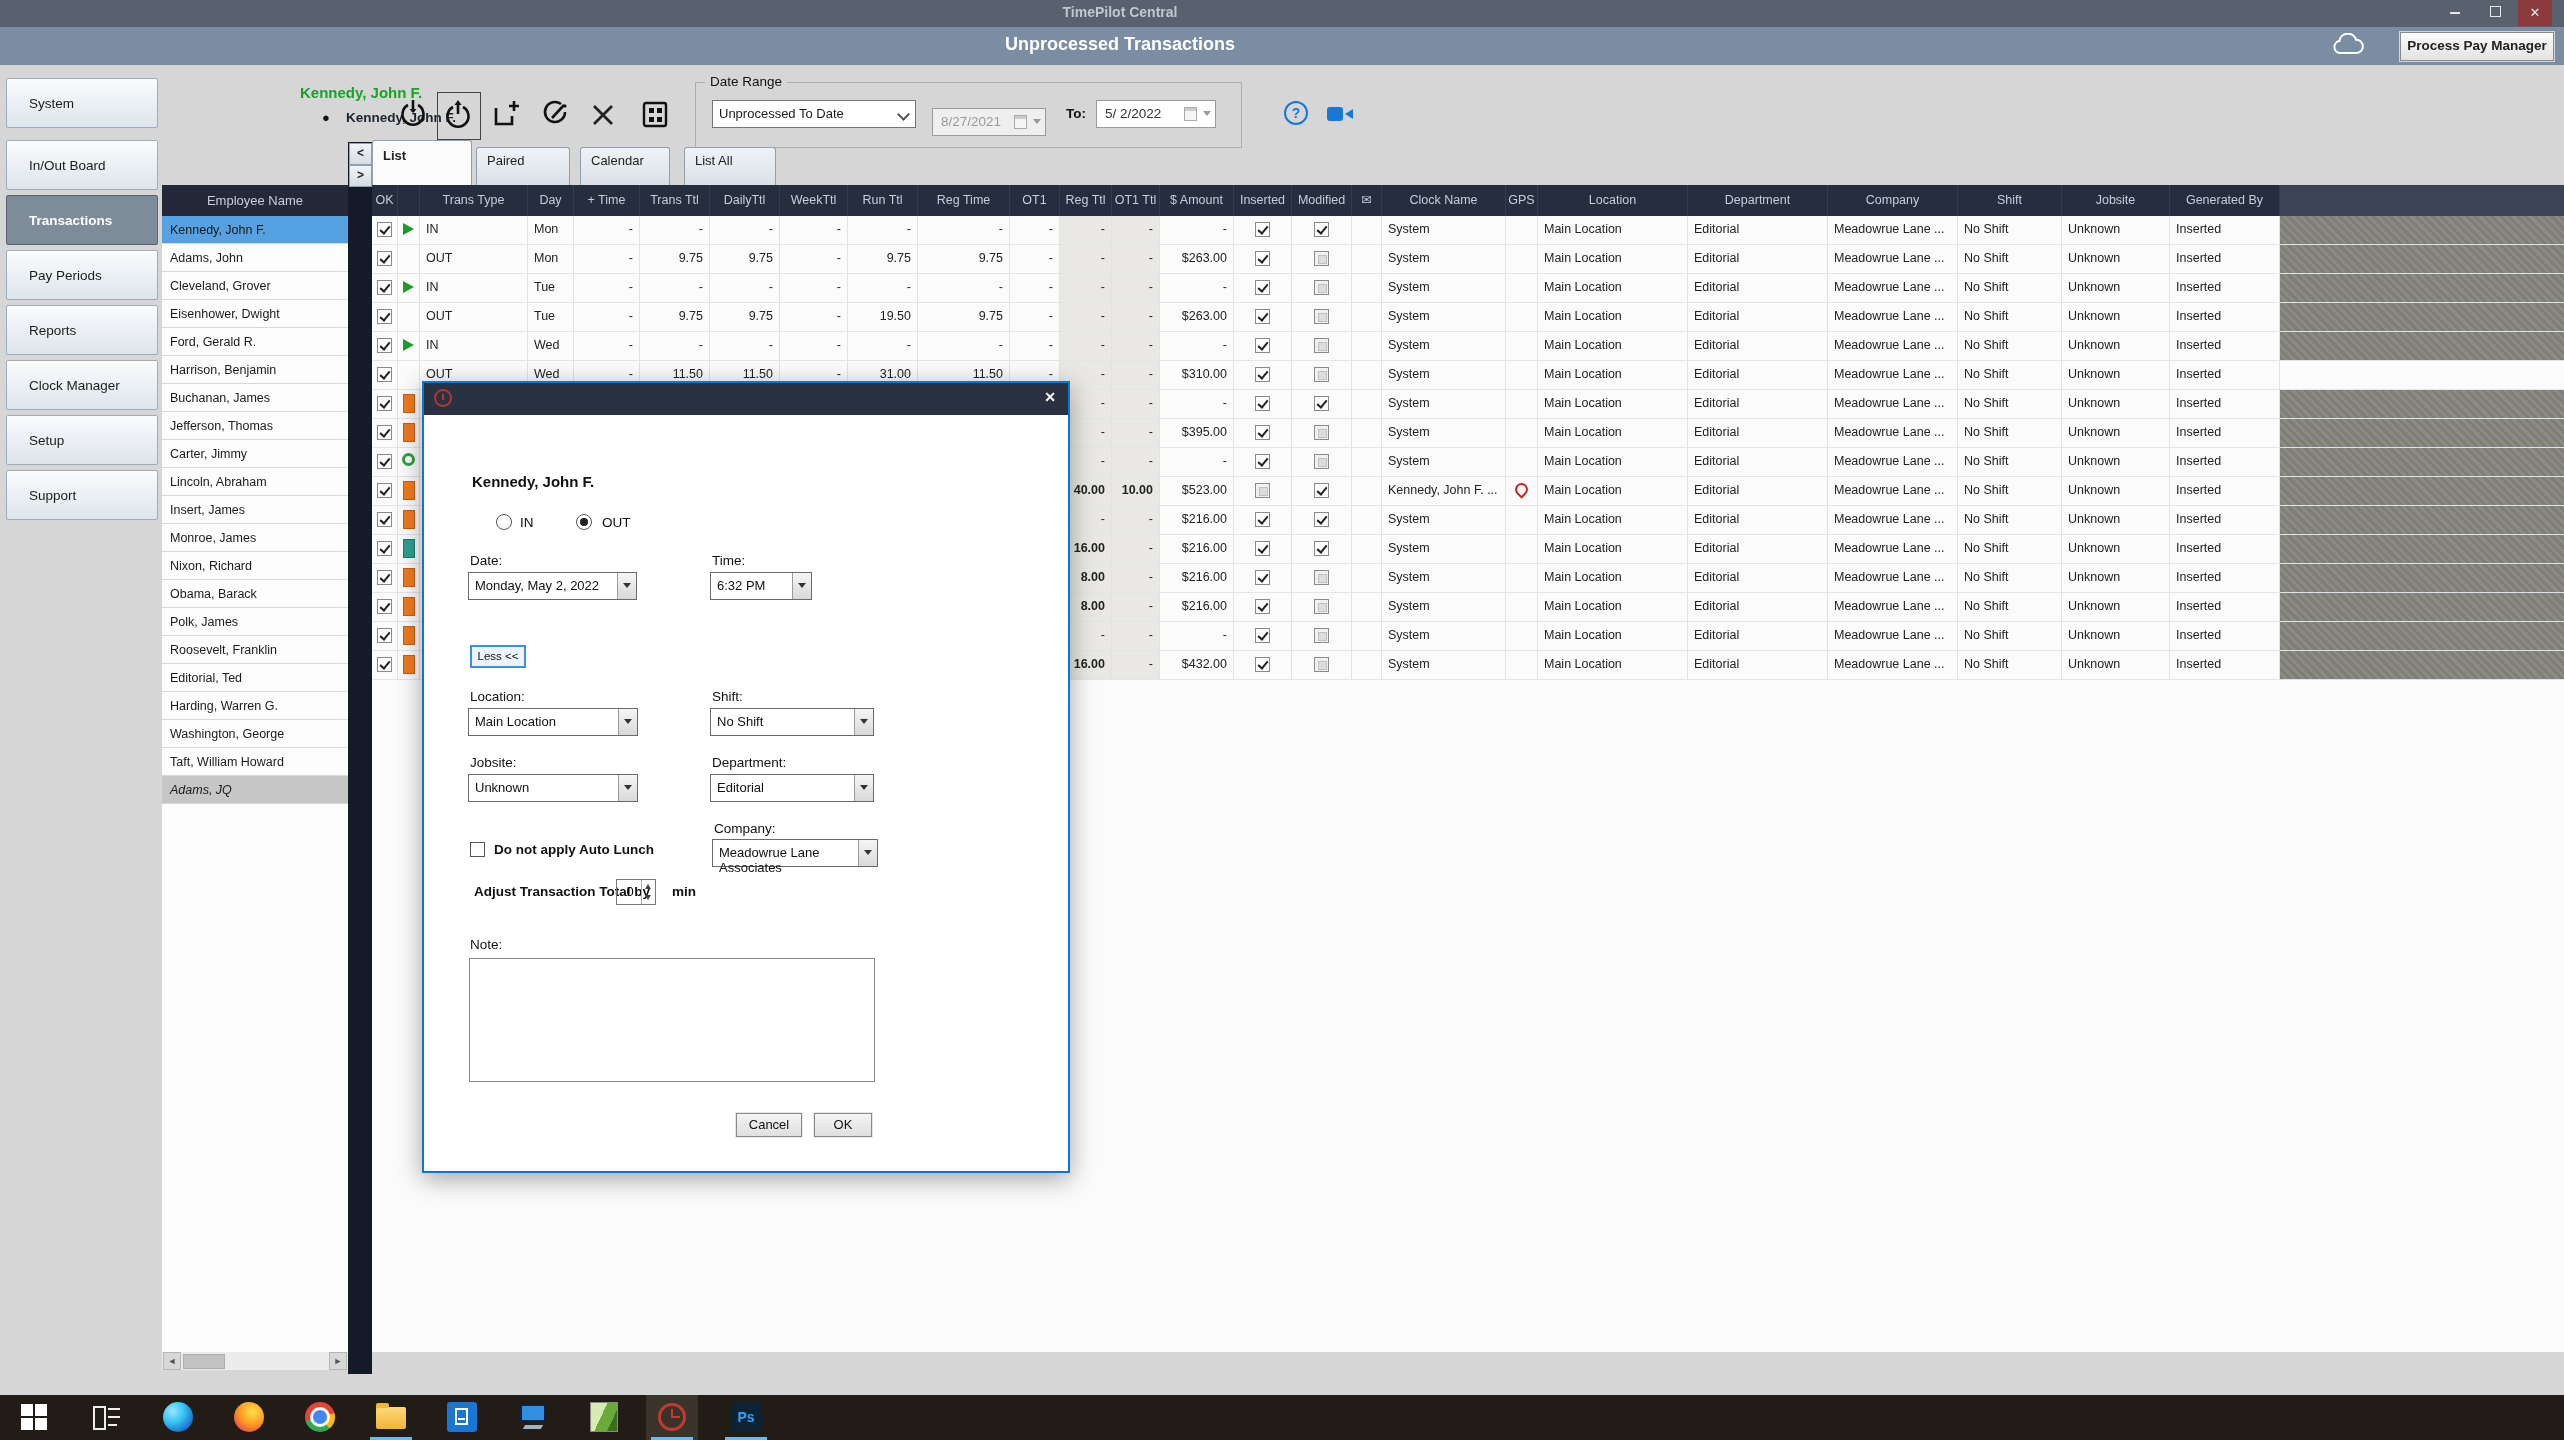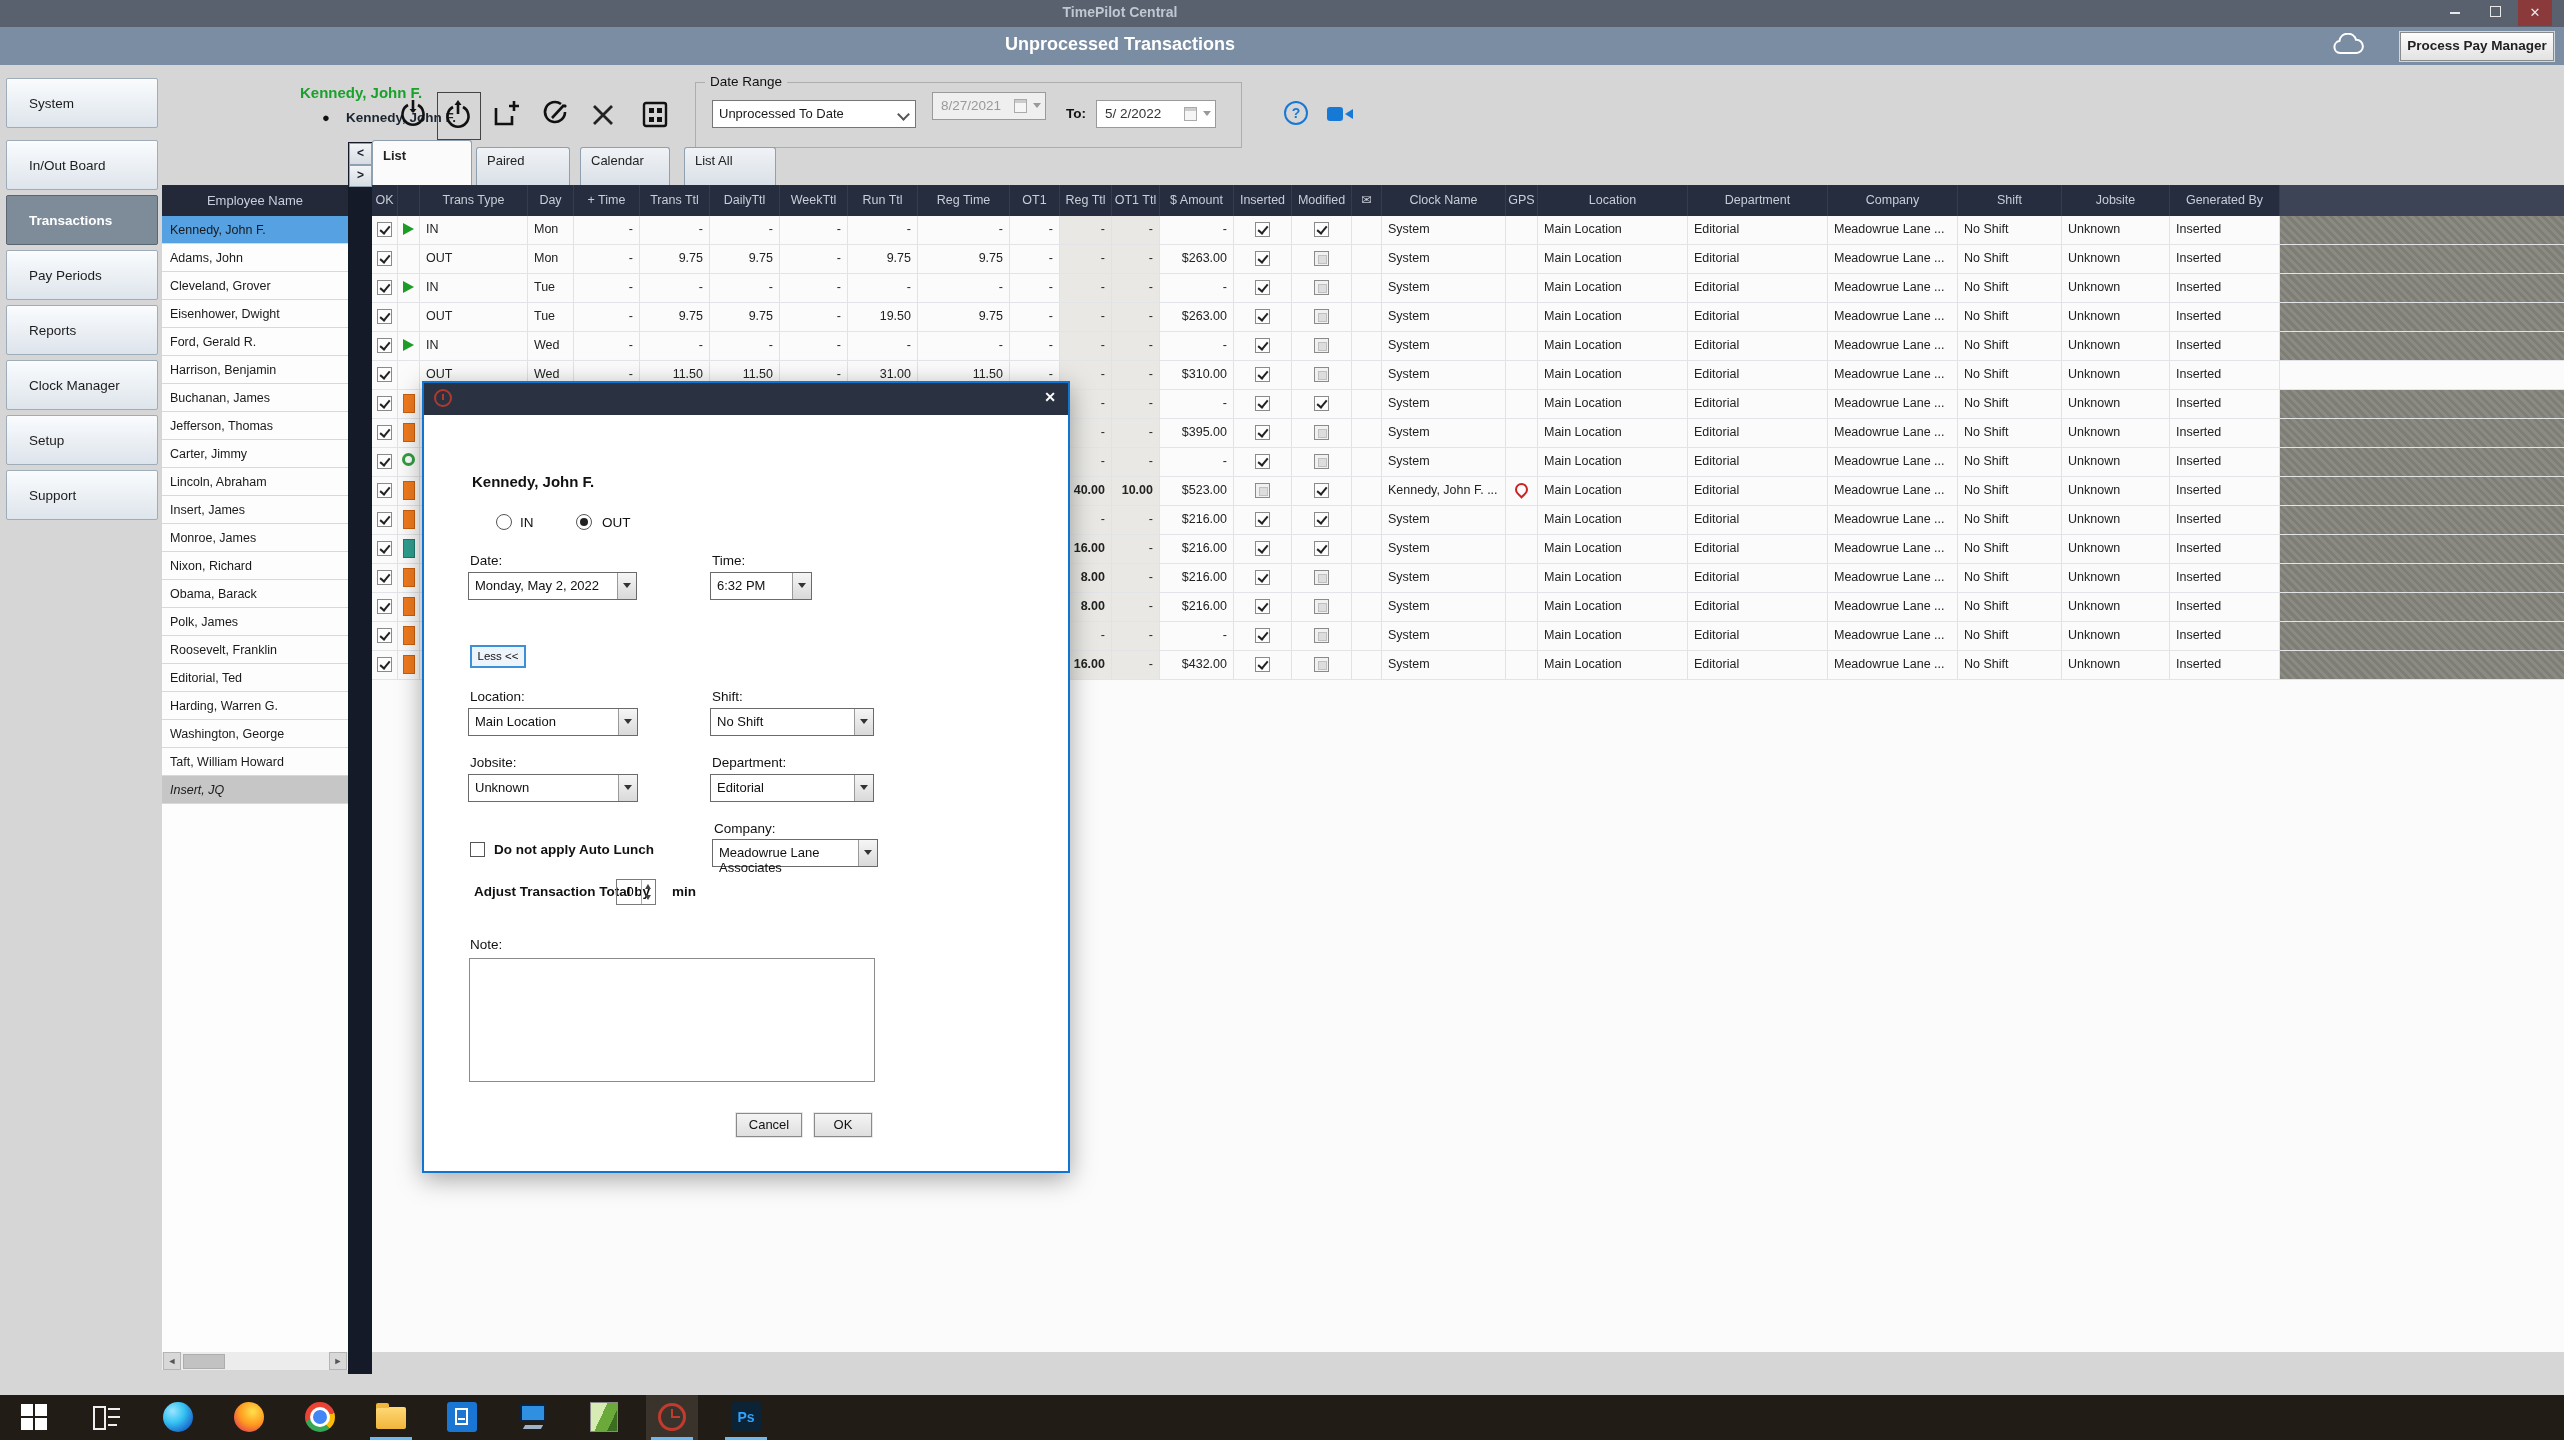--- a/index.html
+++ b/index.html
@@ -24,21 +24,21 @@
   .tool-box{position:absolute;left:437px;top:92px;width:42px;height:46px;border:1px solid #444;}
   #daterange{position:absolute;left:695px;top:82px;width:545px;height:64px;border:1px solid #adadad;}
   #daterange-label{position:absolute;left:705px;top:74px;background:#d6d6d6;padding:0 5px;font-size:13.5px;color:#111;}
   .combo{position:absolute;background:#fff;border:1px solid #767676;font-size:13px;color:#1a1a1a;}
   .combo .ctext{position:absolute;left:6px;top:5px;white-space:nowrap;overflow:hidden;}
   .chev{position:absolute;right:7px;top:9px;width:7px;height:7px;border-right:2px solid #555;border-bottom:2px solid #555;transform:rotate(45deg);}
   .ddbtn{position:absolute;right:0;top:0;width:18px;height:100%;background:linear-gradient(#f6f6f6,#d9d9d9);border-left:1px solid #9a9a9a;}
   .ddbtn::after{content:"";position:absolute;left:5px;top:10px;border-left:4px solid transparent;border-right:4px solid transparent;border-top:5px solid #333;}
   #dr-combo{left:712px;top:100px;width:202px;height:26px;}
   .datefield{position:absolute;height:26px;border:1px solid #9a9a9a;font-size:13.5px;}
-  #date-from{left:932px;top:92px;width:112px;background:#efefef;color:#999;}
+  #date-from{left:932px;top:108px;width:112px;background:#efefef;color:#999;}
   #date-to{left:1096px;top:100px;width:118px;background:#fff;color:#333;}
   .datefield .dtext{position:absolute;left:8px;top:5px;}
   .cal-ic{position:absolute;right:18px;top:6px;width:11px;height:12px;border:1px solid #aaa;background:linear-gradient(#ccc 3px,#f5f5f5 3px);}
   .datefield .dda{position:absolute;right:4px;top:10px;border-left:4px solid transparent;border-right:4px solid transparent;border-top:5px solid #999;}
   #to-label{position:absolute;left:1066px;top:106px;font-size:13.5px;font-weight:bold;color:#111;}
   #help-icon{position:absolute;left:1284px;top:101px;width:20px;height:20px;border:2px solid #1779d6;border-radius:50%;color:#1779d6;font-weight:bold;font-size:14px;text-align:center;line-height:20px;}
   #camera-icon{position:absolute;left:1326px;top:104px;}
   
   .tabscroll{position:absolute;left:349px;width:21px;height:20px;background:linear-gradient(#f2f4f7,#d6dce3);border:1px solid #8fa0b0;color:#223;font-weight:bold;font-size:12px;text-align:center;line-height:19px;}
   .tab{position:absolute;font-size:13px;color:#222;border:1px solid #8fa0b0;border-bottom:none;border-radius:3px 3px 0 0;background:linear-gradient(#f0f3f6,#d9e0e7);text-align:left;padding-left:10px;box-sizing:border-box;}
@@ -238,21 +238,21 @@
       <div class="emp-item">Insert, James</div>
       <div class="emp-item">Monroe, James</div>
       <div class="emp-item">Nixon, Richard</div>
       <div class="emp-item">Obama, Barack</div>
       <div class="emp-item">Polk, James</div>
       <div class="emp-item">Roosevelt, Franklin</div>
       <div class="emp-item">Editorial, Ted</div>
       <div class="emp-item">Harding, Warren G.</div>
       <div class="emp-item">Washington, George</div>
       <div class="emp-item">Taft, William Howard</div>
-      <div class="emp-item ghost">Insert, JQ</div>
+      <div class="emp-item ghost">Adams, JQ</div>
     </div>
   <div id="emp-scroll"></div>
   <div class="scr-btn" style="left:163px" id="scr-left">◄</div>
   <div class="scr-btn" style="left:329px" id="scr-right">►</div>
   <div id="scr-thumb"></div>
 
   <div id="navy-strip"></div>
   <div class="tabscroll" style="top:143px" id="tabscroll-left">&lt;</div>
   <div class="tabscroll" style="top:165px" id="tabscroll-right">&gt;</div>
 

